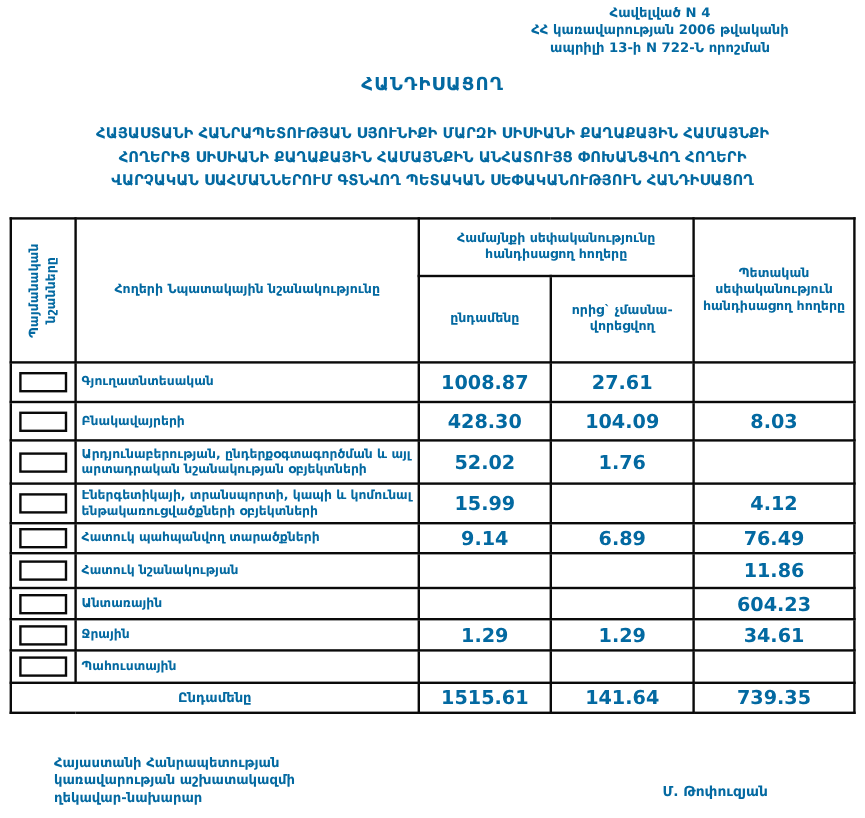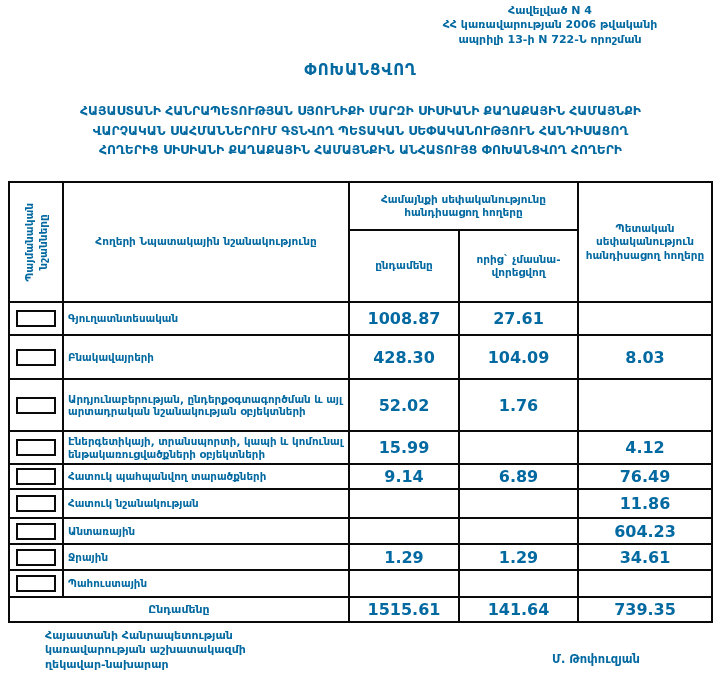--- a/index.html
+++ b/index.html
@@ -102,22 +102,22 @@
     margin: 0 auto;
     font-size: 10.5px;
     font-weight: bold;
     line-height: 1.35;
     white-space: pre-line;
     text-align: center;
   }
   tr.hrowA { height: 48px; }
   tr.hrowB { height: 72px; }
   tbody tr:nth-child(1) { height: 33px; }
-  tbody tr:nth-child(2) { height: 44px; }
-  tbody tr:nth-child(3) { height: 52px; }
+  tbody tr:nth-child(2) { height: 32px; }
+  tbody tr:nth-child(3) { height: 36px; }
   tbody tr:nth-child(4) { height: 33px; }
   tbody tr:nth-child(5) { height: 19px; }
   tbody tr:nth-child(6) { height: 29px; }
   tbody tr:nth-child(7) { height: 26px; }
   tbody tr:nth-child(8) { height: 26px; padding-left: 36px; }
   tbody tr:nth-child(9) { height: 27px; }
   tr.totalrow { height: 25px; }
 
   
   .footer-left {
@@ -140,26 +140,26 @@
 <body>
 
 <div class="page">
 
   <div class="annotation">
     <div>Հավելված N 4</div>
     <div>ՀՀ կառավարության 2006 թվականի</div>
     <div>ապրիլի 13-ի N 722-Ն որոշման</div>
   </div>
 
-  <div class="title">ՓՈԽԱՆՑՎՈՂ</div>
+  <div class="title">ՀԱՆԴԻՍԱՑՈՂ</div>
 
   <div class="subtitle">
     <div>ՀԱՅԱՍՏԱՆԻ ՀԱՆՐԱՊԵՏՈՒԹՅԱՆ ՍՅՈՒՆԻՔԻ ՄԱՐԶԻ ՍԻՍԻԱՆԻ ՔԱՂԱՔԱՅԻՆ ՀԱՄԱՅՆՔԻ</div>
+    <div>ՀՈՂԵՐԻՑ ՍԻՍԻԱՆԻ ՔԱՂԱՔԱՅԻՆ ՀԱՄԱՅՆՔԻՆ ԱՆՀԱՏՈՒՅՑ ՓՈԽԱՆՑՎՈՂ ՀՈՂԵՐԻ</div>
     <div>ՎԱՐՉԱԿԱՆ ՍԱՀՄԱՆՆԵՐՈՒՄ ԳՏՆՎՈՂ ՊԵՏԱԿԱՆ ՍԵՓԱԿԱՆՈՒԹՅՈՒՆ ՀԱՆԴԻՍԱՑՈՂ</div>
-    <div>ՀՈՂԵՐԻՑ ՍԻՍԻԱՆԻ ՔԱՂԱՔԱՅԻՆ ՀԱՄԱՅՆՔԻՆ ԱՆՀԱՏՈՒՅՑ ՓՈԽԱՆՑՎՈՂ ՀՈՂԵՐԻ</div>
   </div>
 
   <table class="land">
     <colgroup>
       <col style="width:54px">
       <col style="width:286px">
       <col style="width:110px">
       <col style="width:119px">
       <col style="width:134px">
     </colgroup>

